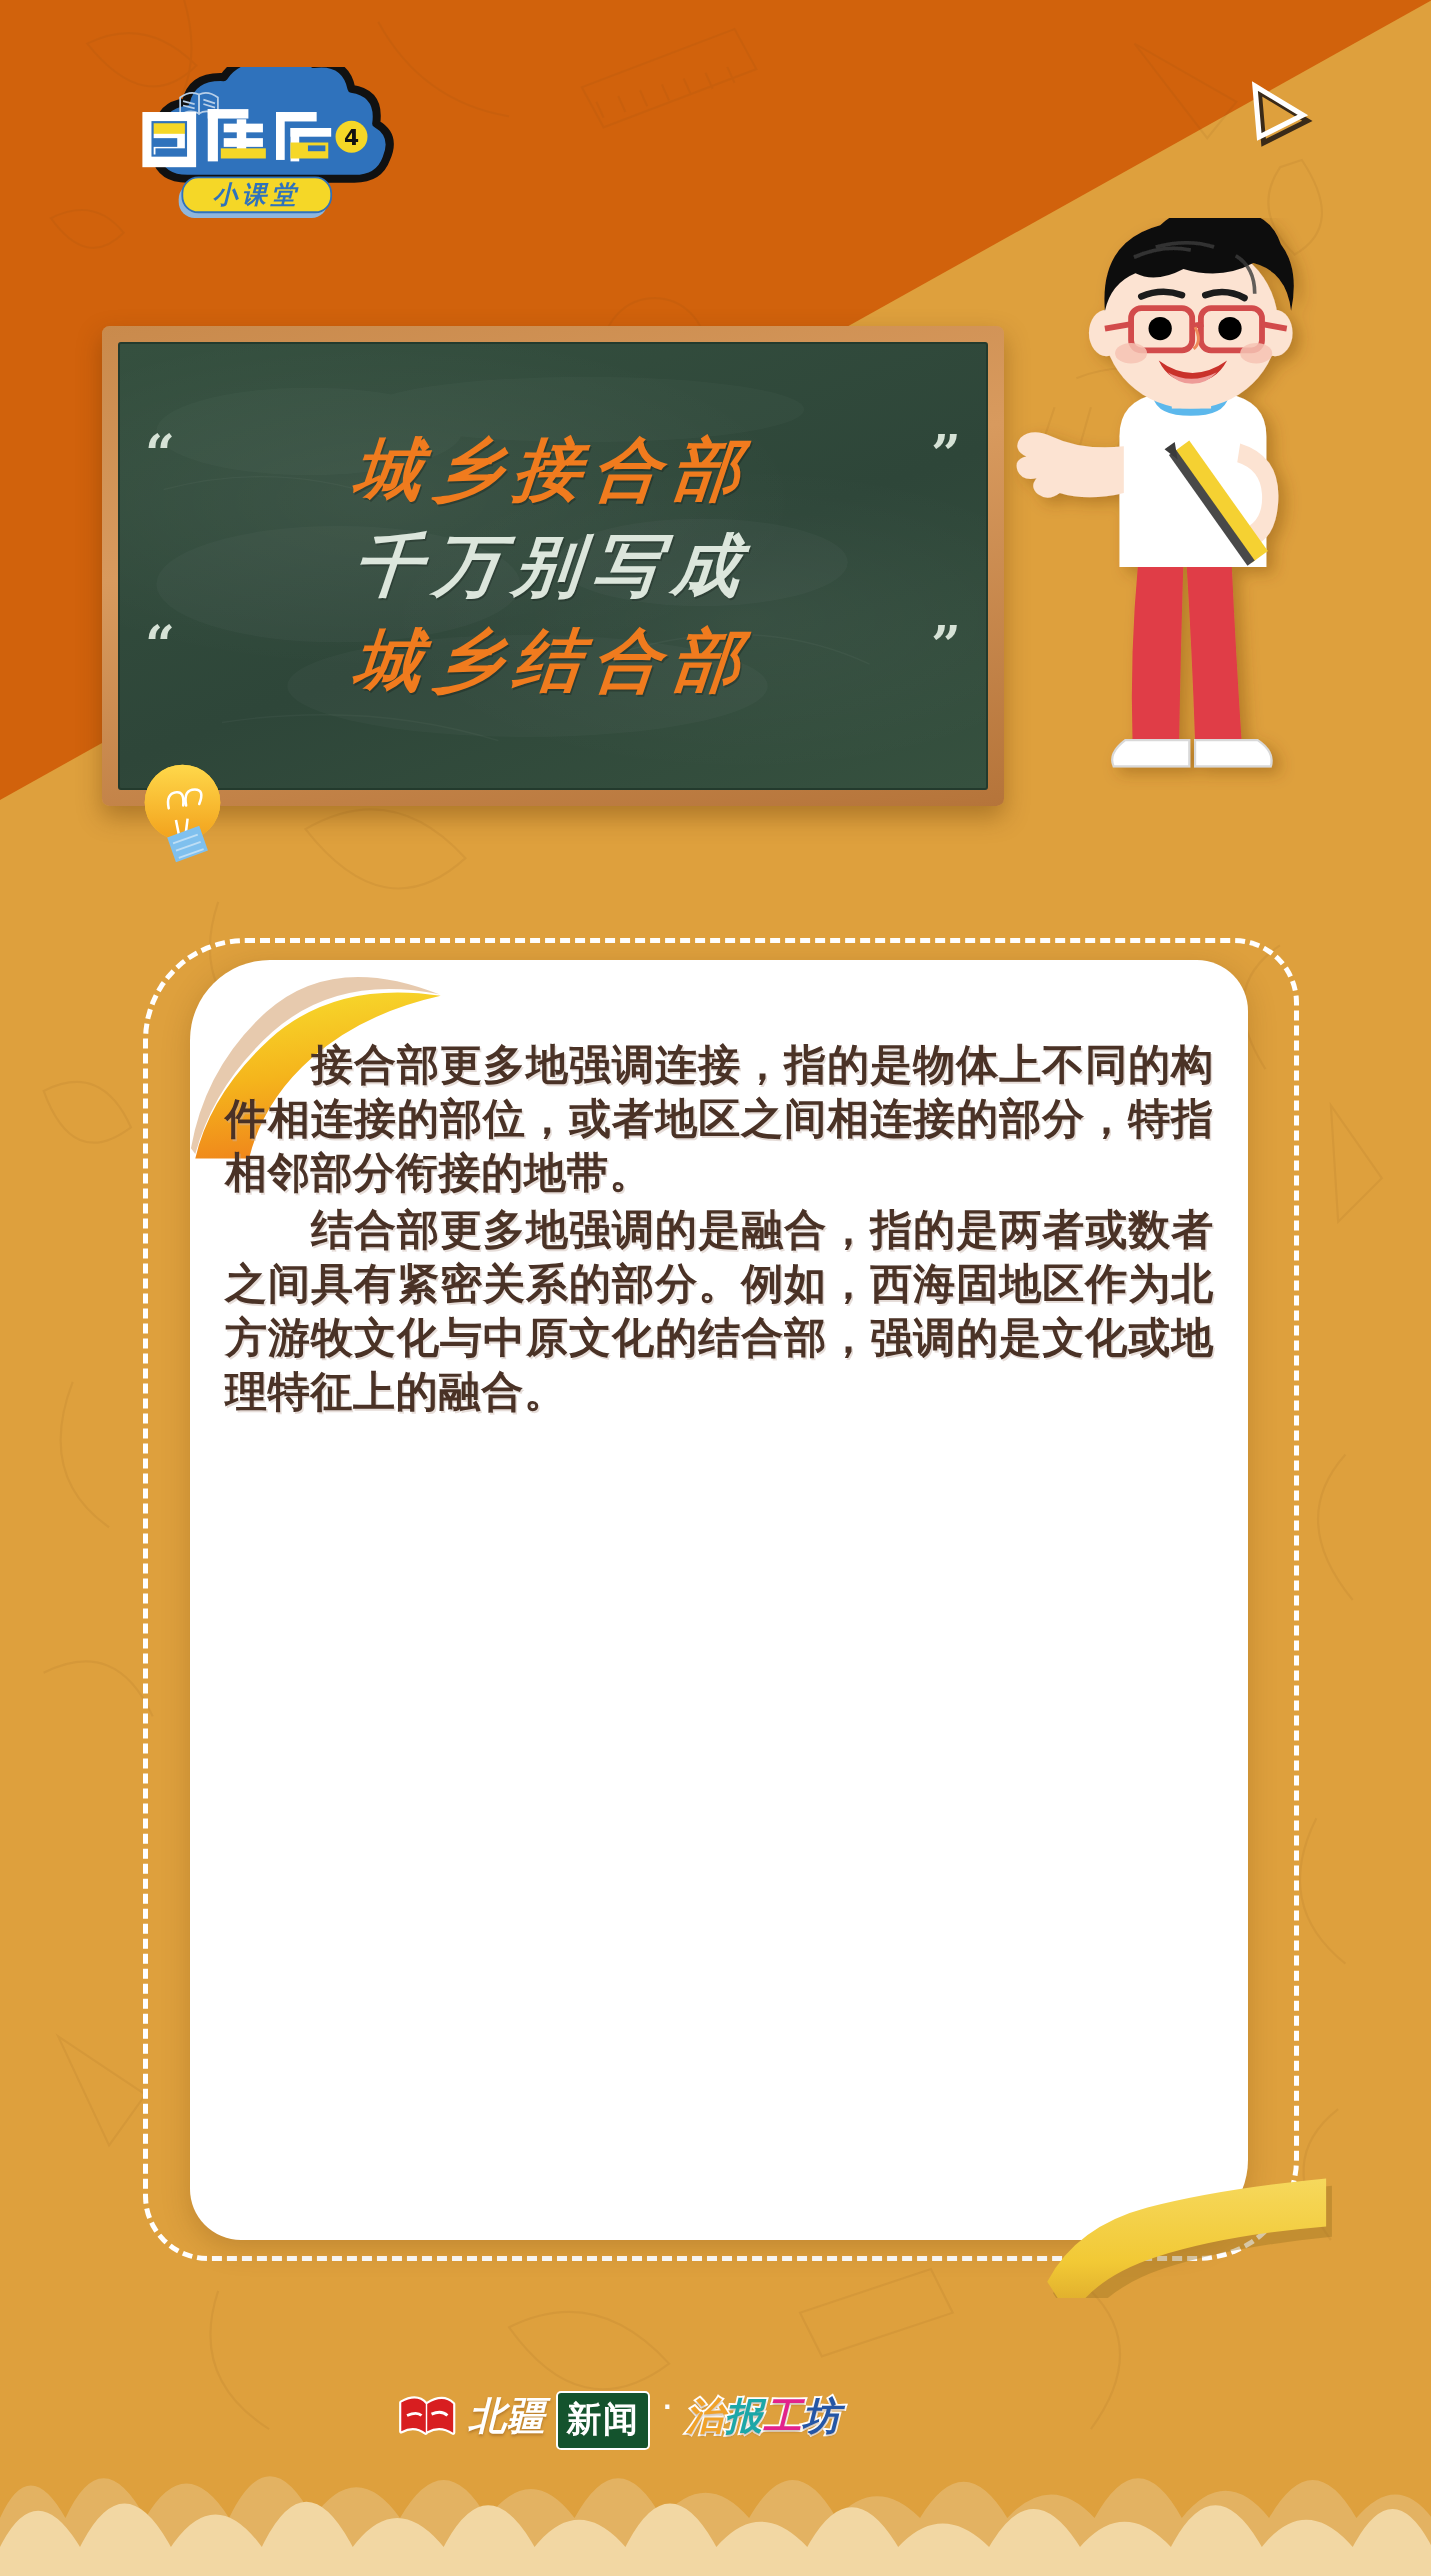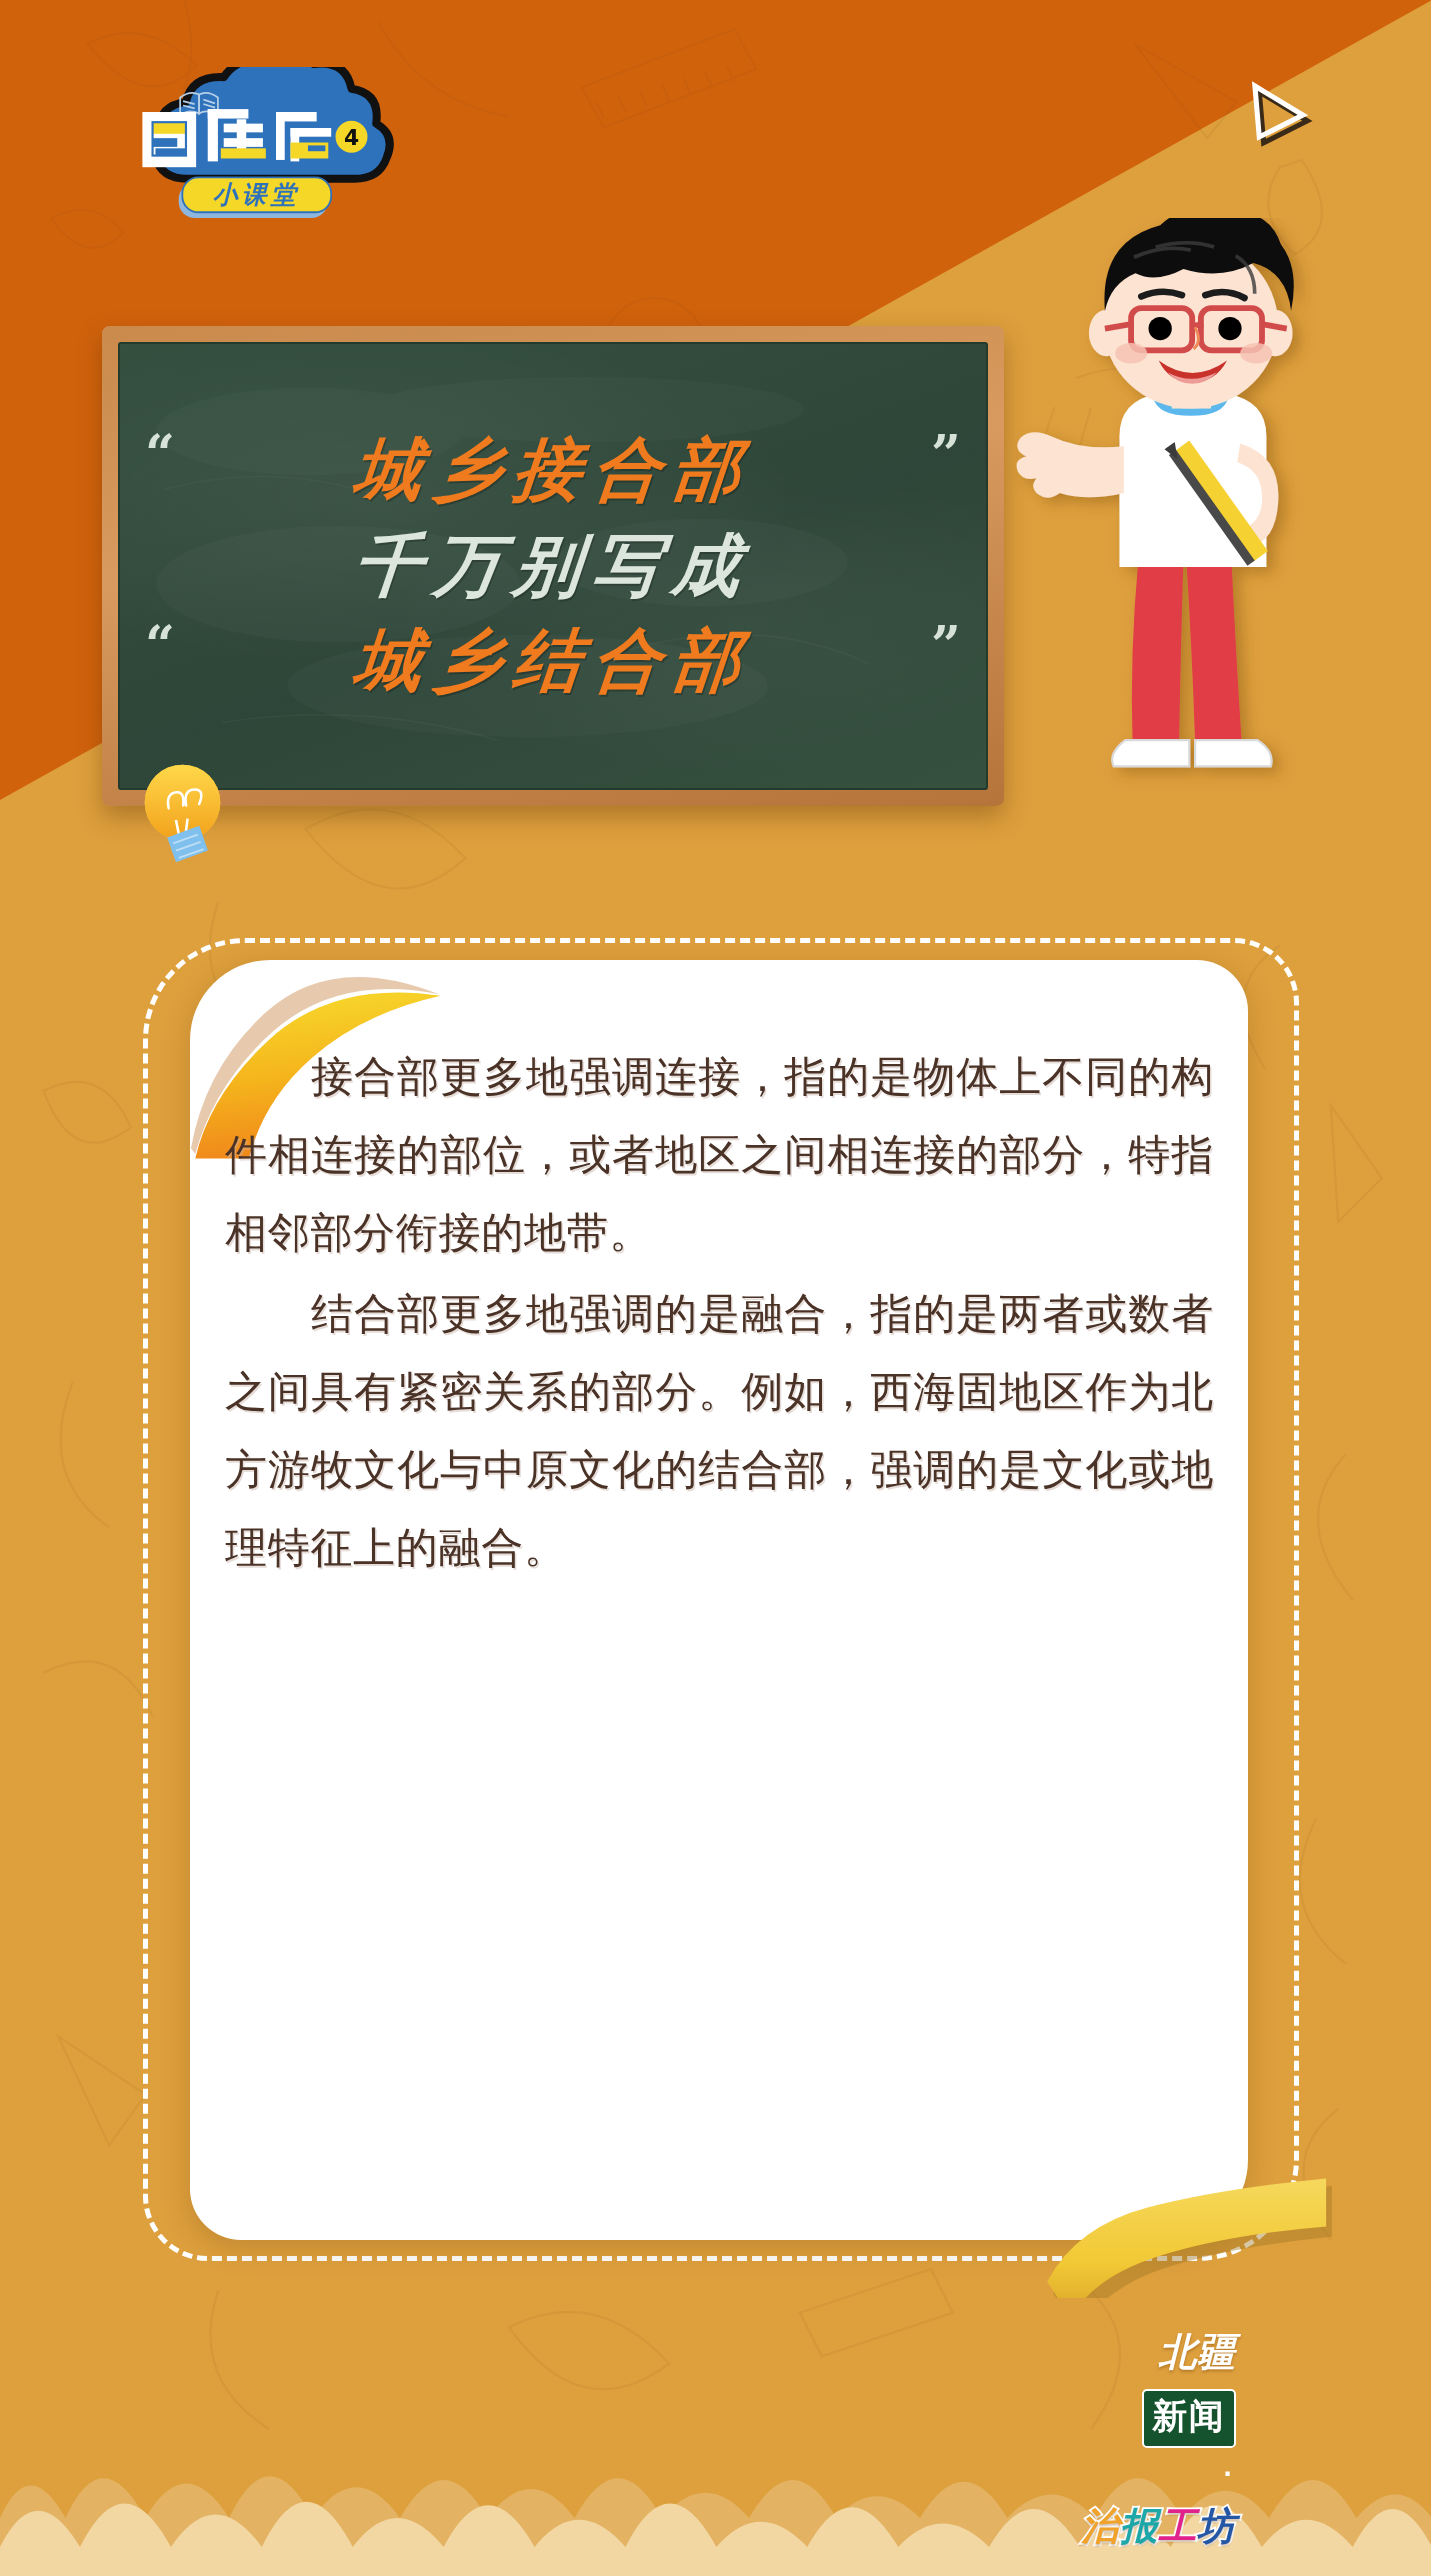--- a/index.html
+++ b/index.html
@@ -103,37 +103,36 @@
   #ribbon-tl { position:absolute; left:143px; top:942px; width:305px; height:218px; }
   #ribbon-br { position:absolute; left:1040px; top:2094px; width:305px; height:204px; }
 
   #card-body {
     position:absolute; left:225px; top:1038px; width:989px; height:1163px;
     z-index:3;
   }
   .para {
     font-family:"DejaVu Sans", sans-serif;
     font-size:42px;
-    line-height:78px;
+    line-height:54px;
     color:#4A3226;
     text-align:justify;
     text-align-last:left;
     letter-spacing:0.7px;
     text-indent:86px;
-    font-weight:400;
+    font-weight:700;
     text-shadow:1.5px 1.5px 0 rgba(200,180,170,.45);
   }
   .para + .para { margin-top:2.9px; }
 
   
   #footer {
     position:absolute; left:0; top:2391px; width:1236px; height:87px;
-    display:flex; align-items:flex-end; justify-content:center; gap:10.2px;
+    display:flex; align-items:flex-start; justify-content:center; gap:10.2px;
     z-index:6;
-    flex-direction:column;
   }
   #flag-icon { width:63px; height:49px; }
   .ft-cn {
     font-family:"DejaVu Sans", sans-serif;
     font-size:38px; font-weight:700; font-style:italic;
     color:#FFFFFF; letter-spacing:0.7px;
     text-shadow:0 1.5px 2.9px rgba(100,50,0,.35);
   }
   #ft-news {
     font-family:"DejaVu Sans", sans-serif;

